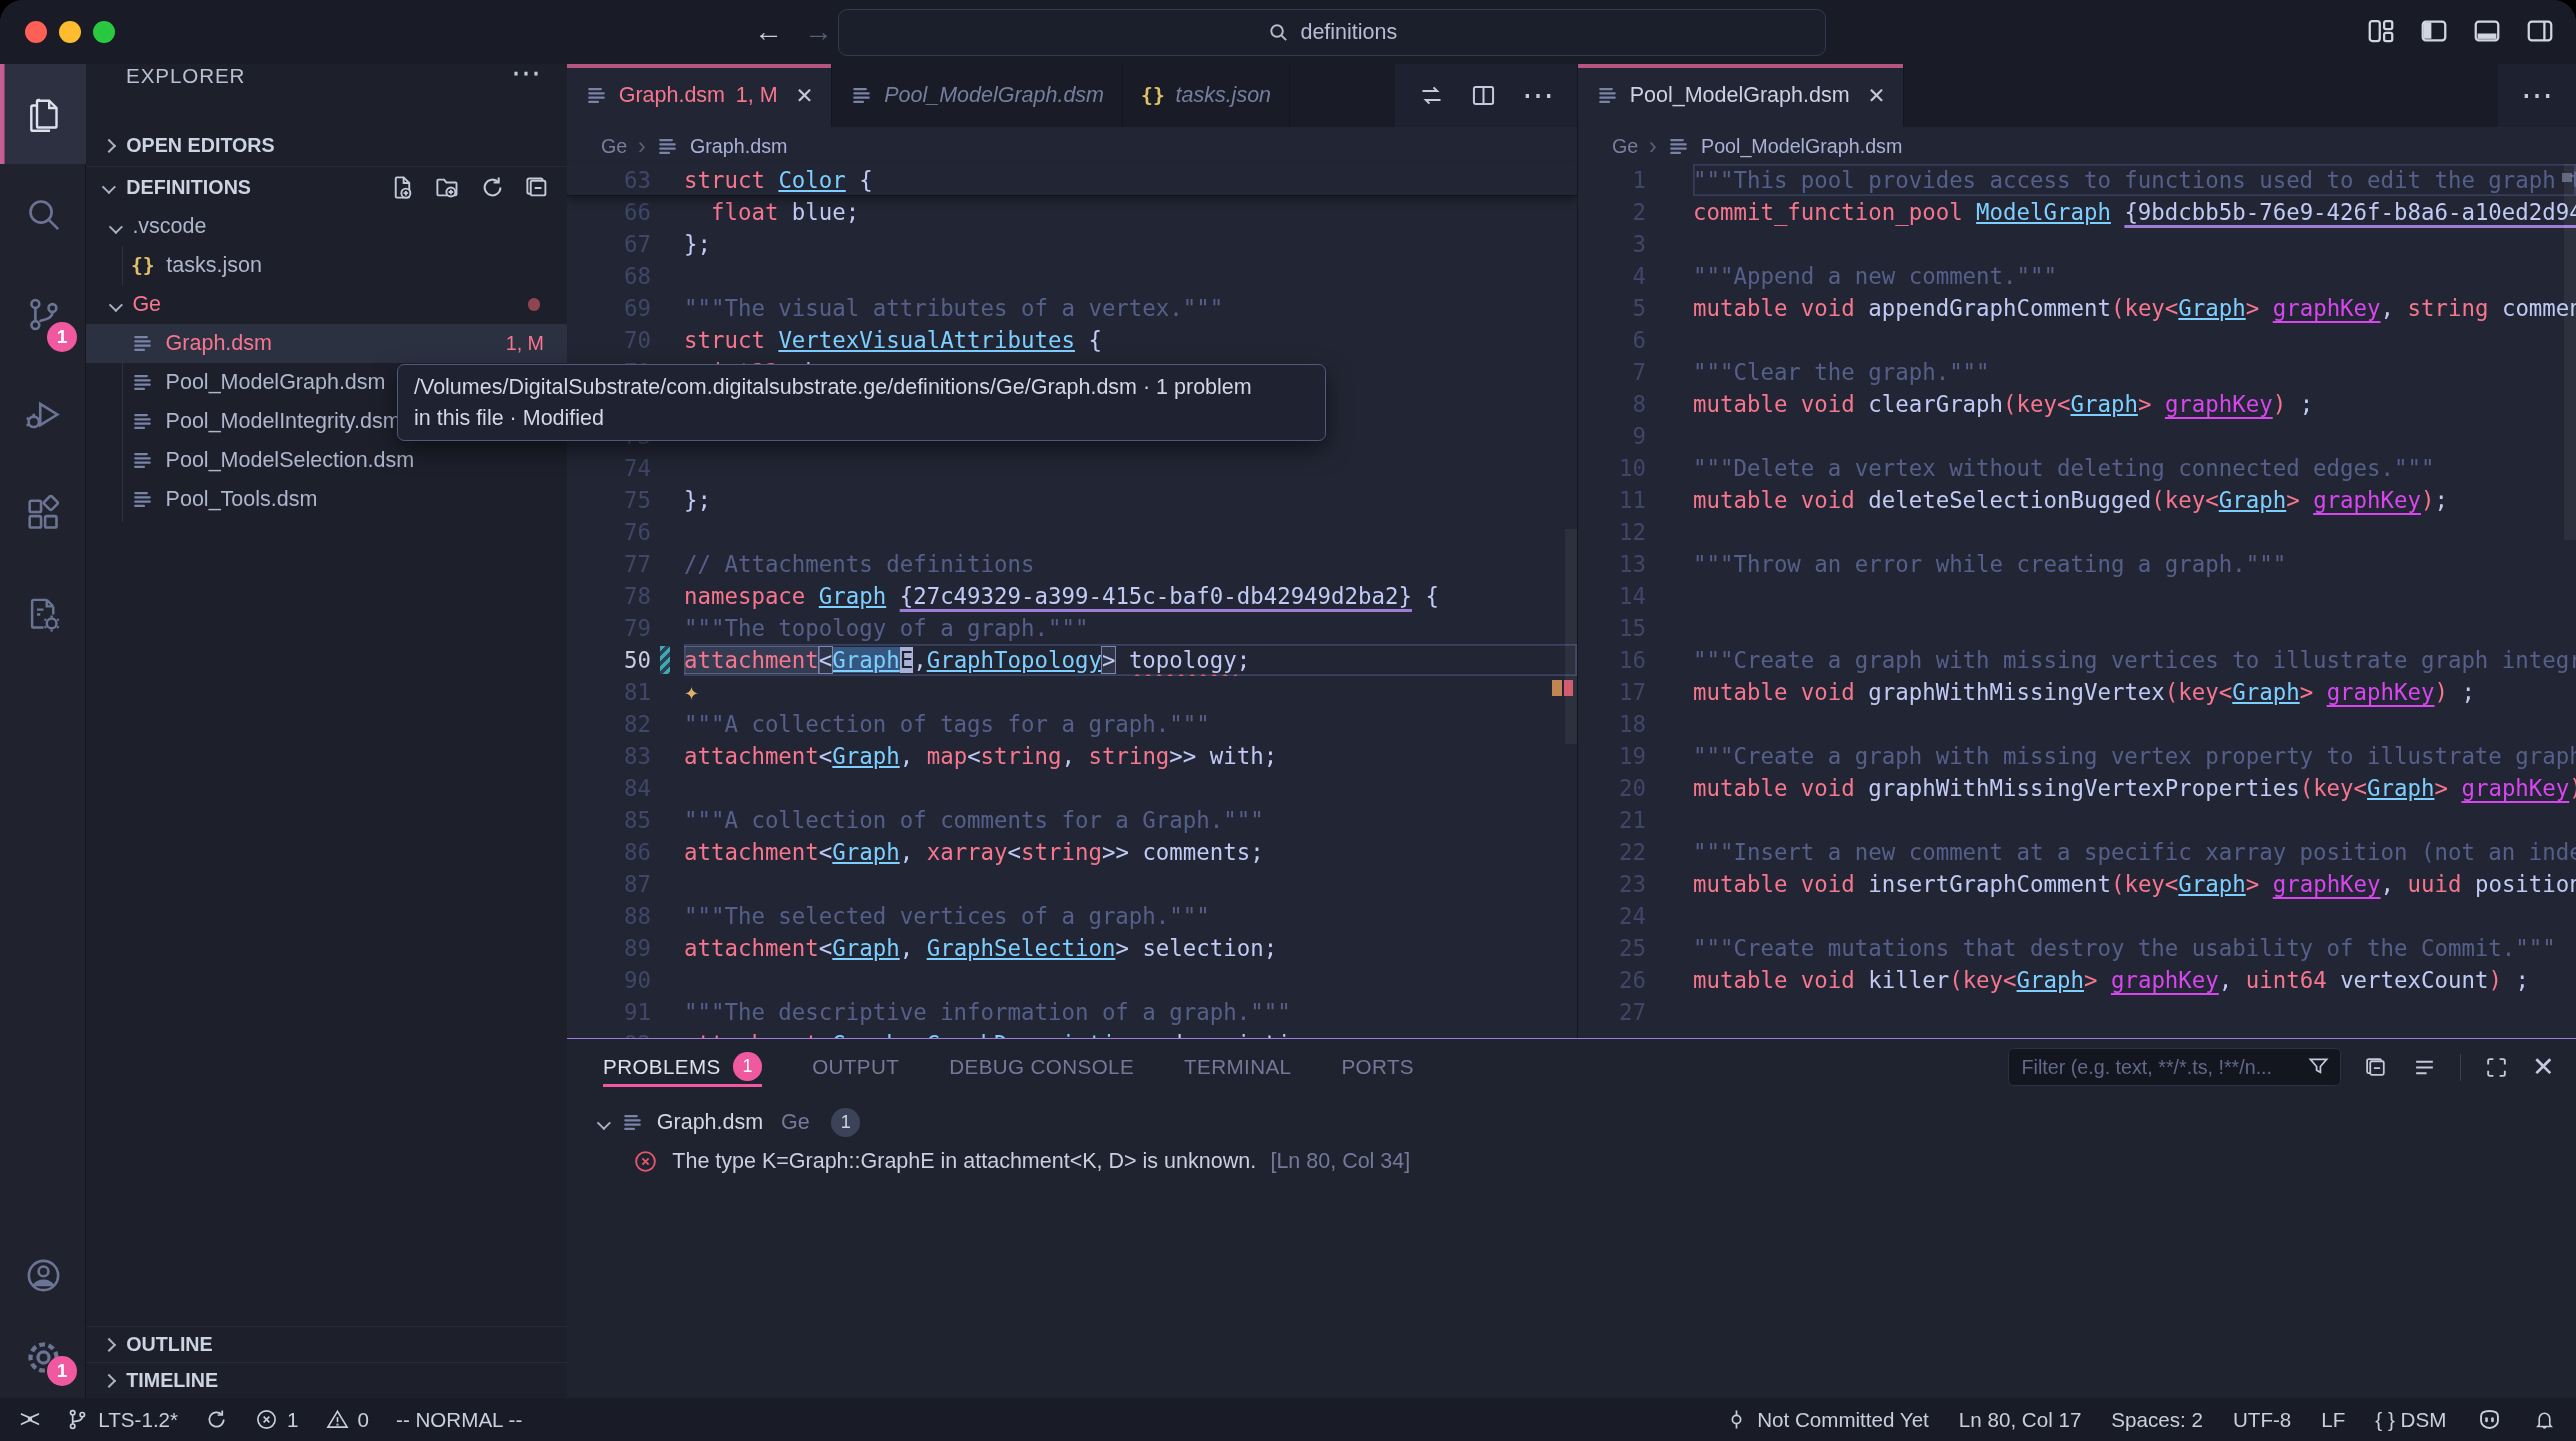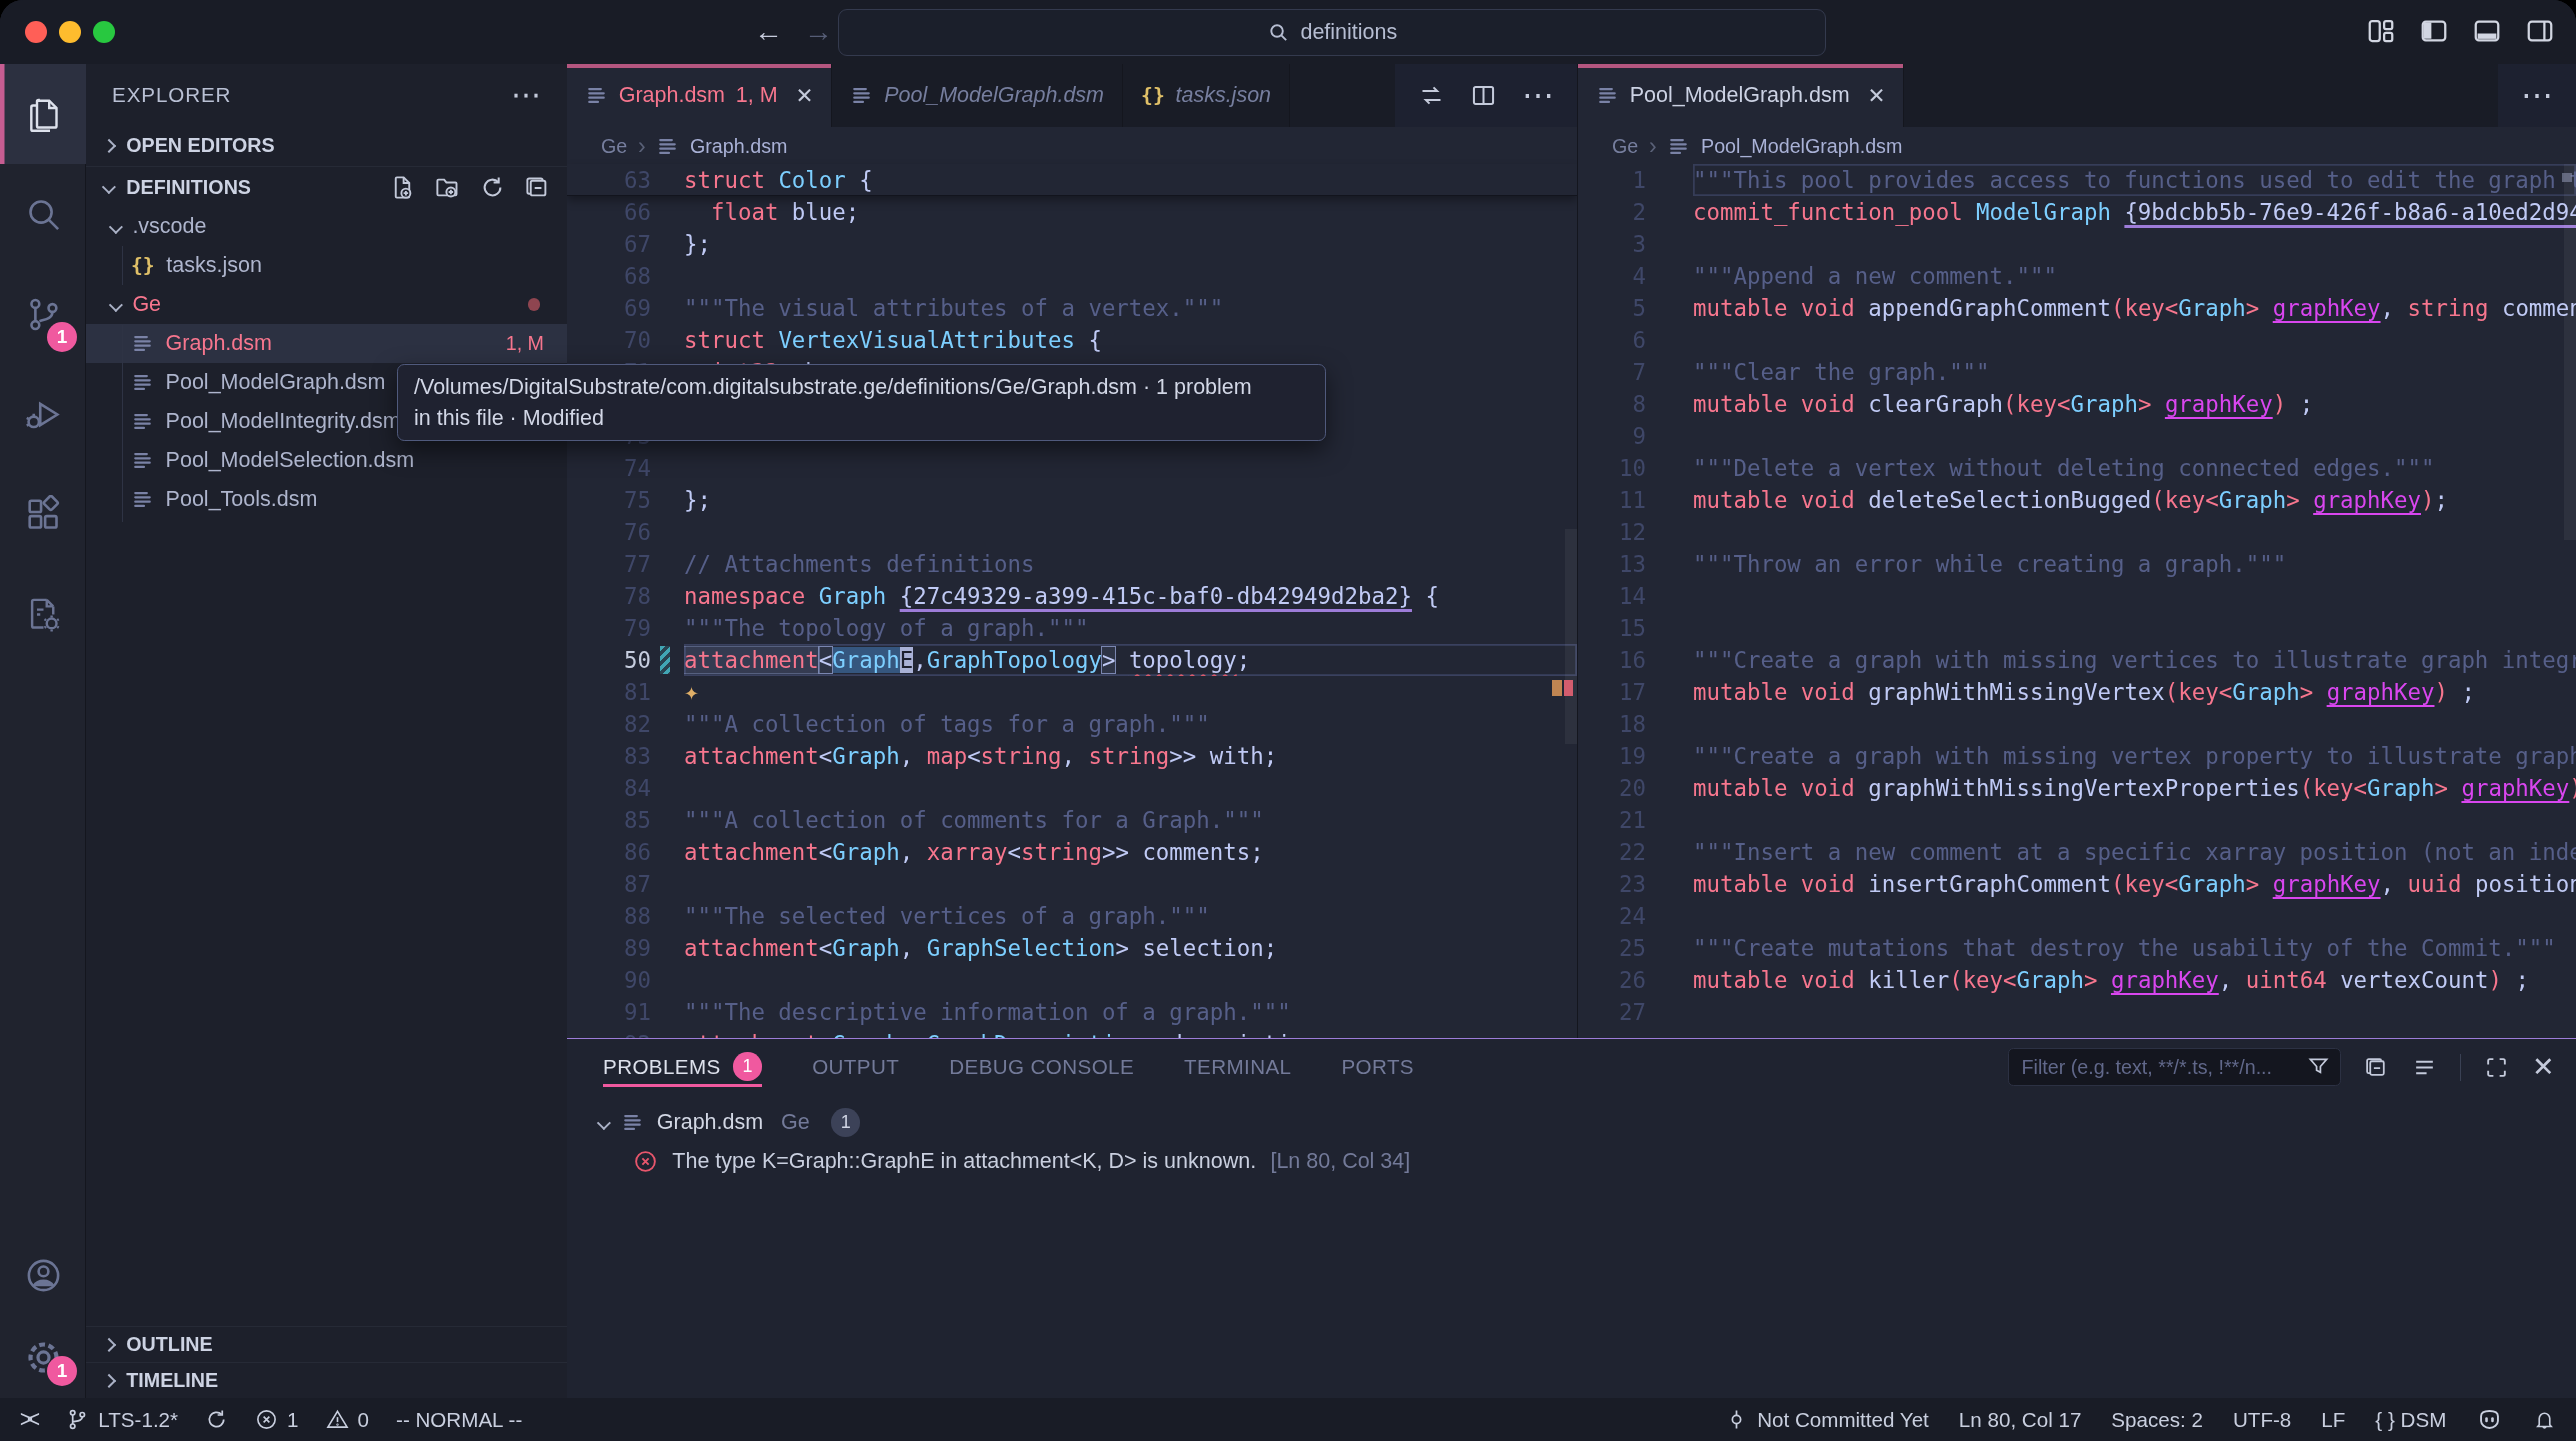--- a/index.html
+++ b/index.html
@@ -23,21 +23,21 @@
   .activitybar{position:absolute;left:0;top:64px;width:86px;height:1334px;background:#20232e;border-right:0.9px solid #14161e;}
   .act-item{position:relative;width:86px;height:100px;display:flex;align-items:center;justify-content:center;color:#6b7494;}
   .act-item.active{color:#dde1ec;background:#2c3040;box-shadow:inset 4.5px 0 0 #c75d92;}
   .act-badge{position:absolute;right:9px;bottom:12.5px;min-width:30px;height:30px;padding:0 5.4px;border-radius:15px;
     background:#f0599f;color:#fff;font-size:19px;font-weight:bold;display:flex;align-items:center;justify-content:center;}
   .act-bottom{position:absolute;left:0;bottom:0;width:86px;}
   .act-bottom .act-item{height:82px;}
 
   
   .sidebar{position:absolute;left:86px;top:64px;width:482px;height:1334px;background:#1d202b;border-right:0.9px solid #14161e;}
-  .sb-title{height:61px;display:flex;align-items:center;padding:0 25px 0 26px;font-size:20.6px;letter-spacing:0.9px;color:#b9c0d4;}
+  .sb-title{height:61px;display:flex;align-items:flex-start;padding:0 25px 0 40px;font-size:20.6px;letter-spacing:0.9px;color:#b9c0d4;}
   .sb-more{margin-left:auto;font-size:30px;line-height:18px;color:#c3c9da;}
   .sb-section{height:41px;display:flex;align-items:center;gap:12.5px;padding-left:18px;font-weight:bold;font-size:19.7px;color:#cdd3e3;}
   #sec-defs{border-top:0.9px solid #262a36;}
   .sb-actions{margin-left:auto;display:flex;gap:18px;padding-right:16px;color:#c3c9da;}
   .chev{width:9.8px;height:9.8px;border-right:2.2px solid #aab1c6;border-bottom:2.2px solid #aab1c6;flex:0 0 auto;}
   .chev.right{transform:rotate(-45deg);} .chev.down{transform:rotate(45deg);}
   #tree{position:relative;}
   .tguide{position:absolute;left:36px;width:0.9px;background:#2e3344;z-index:1;}
   #guide1{top:39px;height:39px;} #guide2{top:118px;height:197px;}
   .trow{height:39px;display:flex;align-items:center;font-size:21.5px;color:#aeb5cd;position:relative;padding-left:25px;gap:11.6px;}
@@ -79,21 +79,21 @@
     line-height:32px;--gw:117px;--gp:33px;}
   .cline{display:flex;height:32px;line-height:32px;position:relative;}
   .lnum{flex:0 0 var(--gw);text-align:right;padding-right:var(--gp);color:#3f4768;}
   .cline.current .lnum{color:#c6cddf;}
   .cbody{flex:1;position:relative;overflow:hidden;}
   .cline.current .cbody{box-shadow:inset 0 0 0 1.8px #3a415f;}
   .cline.boxed .cbody{box-shadow:inset 0 0 0 1.8px #363d58;}
   .ltext{white-space:pre;display:block;}
   .gmod{position:absolute;left:93px;top:1.8px;bottom:1.8px;width:9.8px;
     background:repeating-linear-gradient(135deg,#41a6b5 0 3.6px,rgba(65,166,181,.22) 3.6px 7.2px);}
-  .k{color:#f7768e;} .t{color:#7dcfff;} .d{color:#565f89;} .p{color:#c0caf5;}
+  .k{color:#f7768e;} .t{color:#7dcfff;text-decoration:underline;} .d{color:#565f89;} .p{color:#c0caf5;}
   .guid{color:#c0caf5;text-decoration:underline;text-decoration-color:#9d7cd8;text-decoration-thickness:2.7px;text-underline-offset:5.4px;}
   .ul{color:#d946ef;text-decoration:underline;text-decoration-thickness:1.8px;text-underline-offset:4.5px;}
   .whl{background:rgba(103,116,158,.28);outline:0.9px solid rgba(130,144,190,.55);}
   .bm{outline:0.9px solid #7a86b0;background:rgba(122,134,176,.15);}
   .selx{background:#35567e;}
   .cur{background:#a9b1d6;color:#1d202f;}
   .sqg{text-decoration:underline wavy #db5a6b 2.2px;text-underline-offset:6.3px;text-decoration-skip-ink:none;}
   .spark{color:#e0af68;font-size:25px;}
   .scroll-thumb{position:absolute;right:0;width:12.5px;background:rgba(255,255,255,.05);}
   #thumb-left{top:465px;height:215px;} #thumb-right{top:100px;height:376px;}

